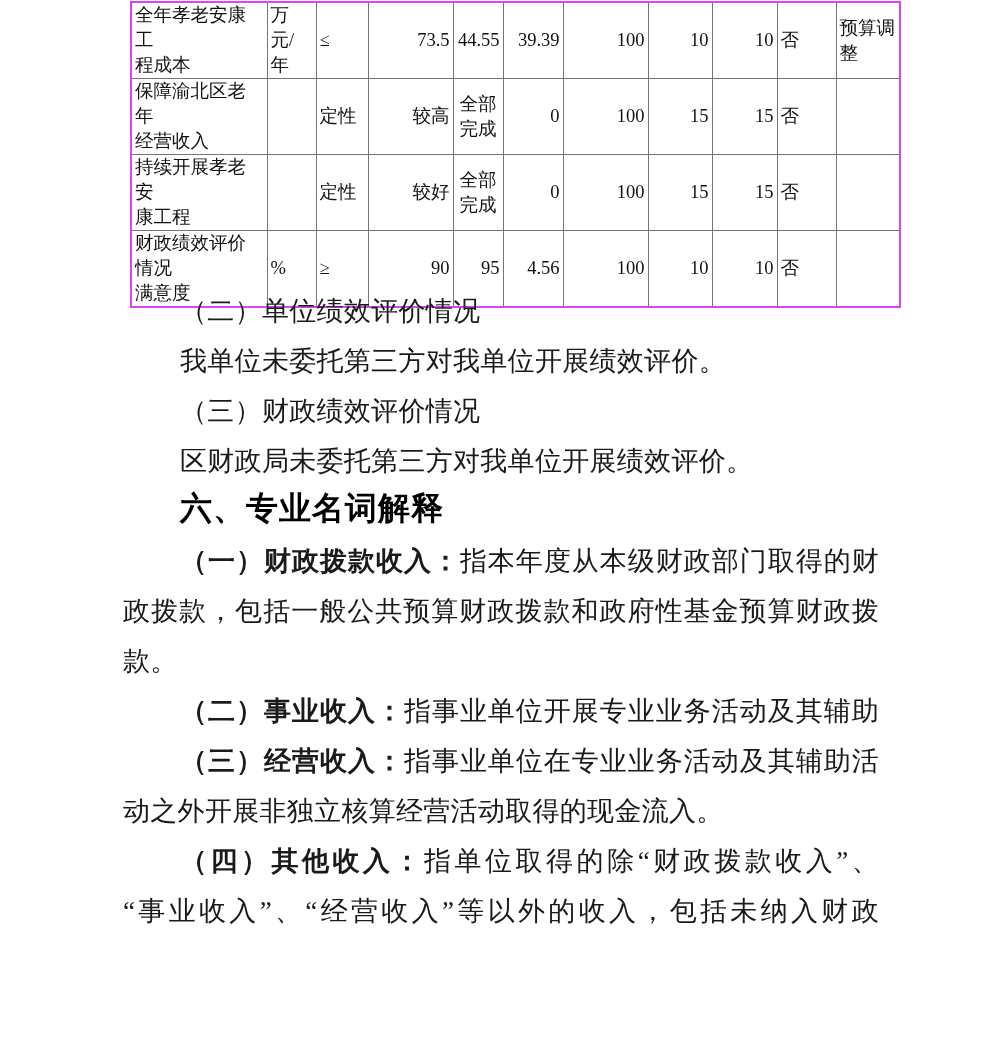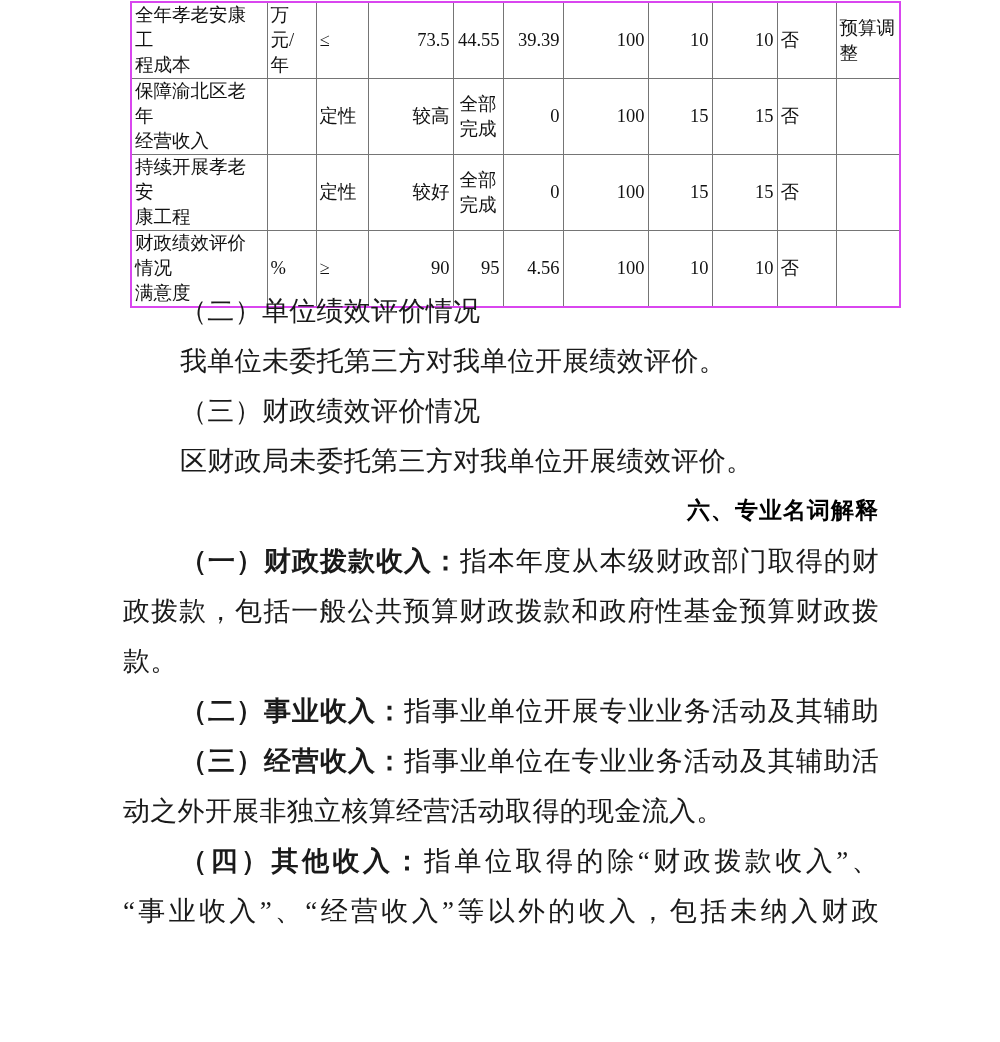--- a/index.html
+++ b/index.html
@@ -59,26 +59,25 @@
     white-space: nowrap;
   }
   .line.indent { padding-left: 57px; }
   .line.full {
     white-space: normal;
     text-align: justify;
     text-align-last: justify;
   }
   .lead { font-weight: bold; }
   .line.heading {
-    font-family: Liberation Serif, serif;
+    font-family: Liberation Mono, monospace;
     font-weight: bold;
-    font-size: 23px;
+    font-size: 32px;
     letter-spacing: 1px;
     color: #000000;
-    text-align: right;
   }
 </style>
 </head>
 <body>
 
 <div id="page">
 
   <div class="tbl-wrap">
     <table class="grid">
       <colgroup>

